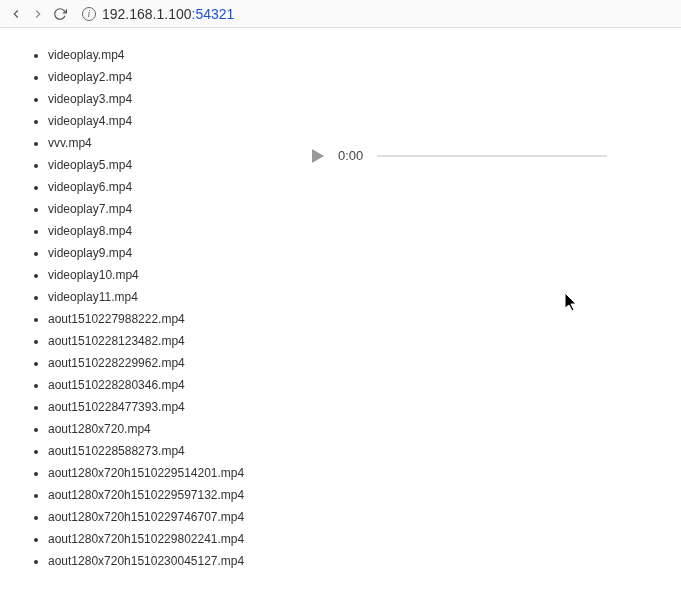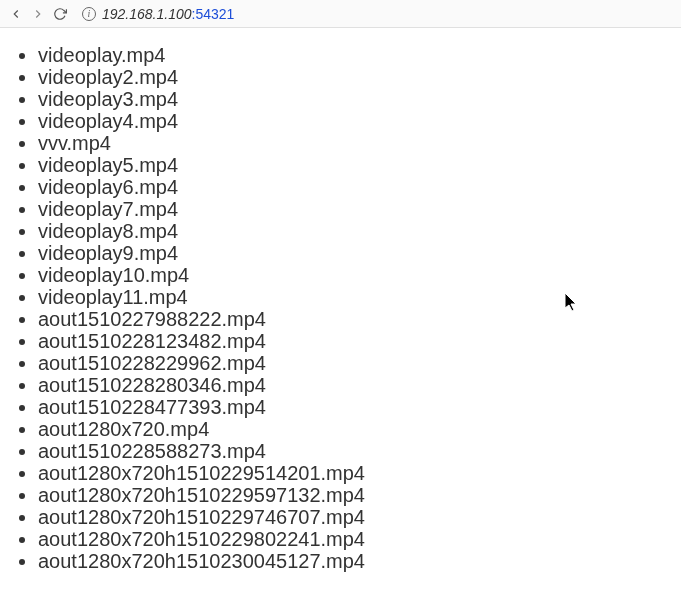--- a/index.html
+++ b/index.html
@@ -49,39 +49,39 @@
       justify-content: center;
       font-size: 10px;
       color: #666;
       font-family: Georgia, serif;
       font-style: italic;
       line-height: 1;
     }
     .addr-host {
       font-size: 14px;
       color: #333;
-      font-style: italic;
     }
     .addr-port {
       font-size: 14px;
       color: #1d4ed8;
     }
     .content {
       position: relative;
       padding: 8px 0 0 0;
     }
     ul.file-list {
       list-style: disc;
       padding-left: 38px;
       margin-top: 8px;
     }
     ul.file-list li {
-      font-size: 20px;
+      font-size: 12px;
       line-height: 22px;
       color: #333;
+      margin-left: 10px;
     }
     .player {
       position: absolute;
       left: 312px;
       top: 120px;
       display: flex;
       align-items: center;
       gap: 14px;
     }
     .play-triangle {
@@ -158,17 +158,22 @@
       <li>aout1510228477393.mp4</li>
       <li>aout1280x720.mp4</li>
       <li>aout1510228588273.mp4</li>
       <li>aout1280x720h1510229514201.mp4</li>
       <li>aout1280x720h1510229597132.mp4</li>
       <li>aout1280x720h1510229746707.mp4</li>
       <li>aout1280x720h1510229802241.mp4</li>
       <li>aout1280x720h1510230045127.mp4</li>
     </ul>
 
+  <div class="player">
+    <div class="play-triangle"></div>
+    <span class="time">0:00</span>
+    <div class="progress"></div>
+  </div>
 
   <svg class="cursor" width="14" height="20" viewBox="0 0 14 20">
     <path d="M0 0 L0 15 L4 12 L7 18 L9 17 L6 11 L11 11 Z" fill="#000" stroke="#fff" stroke-width="1"></path>
   </svg>
 </div>
 
 </body></html>

